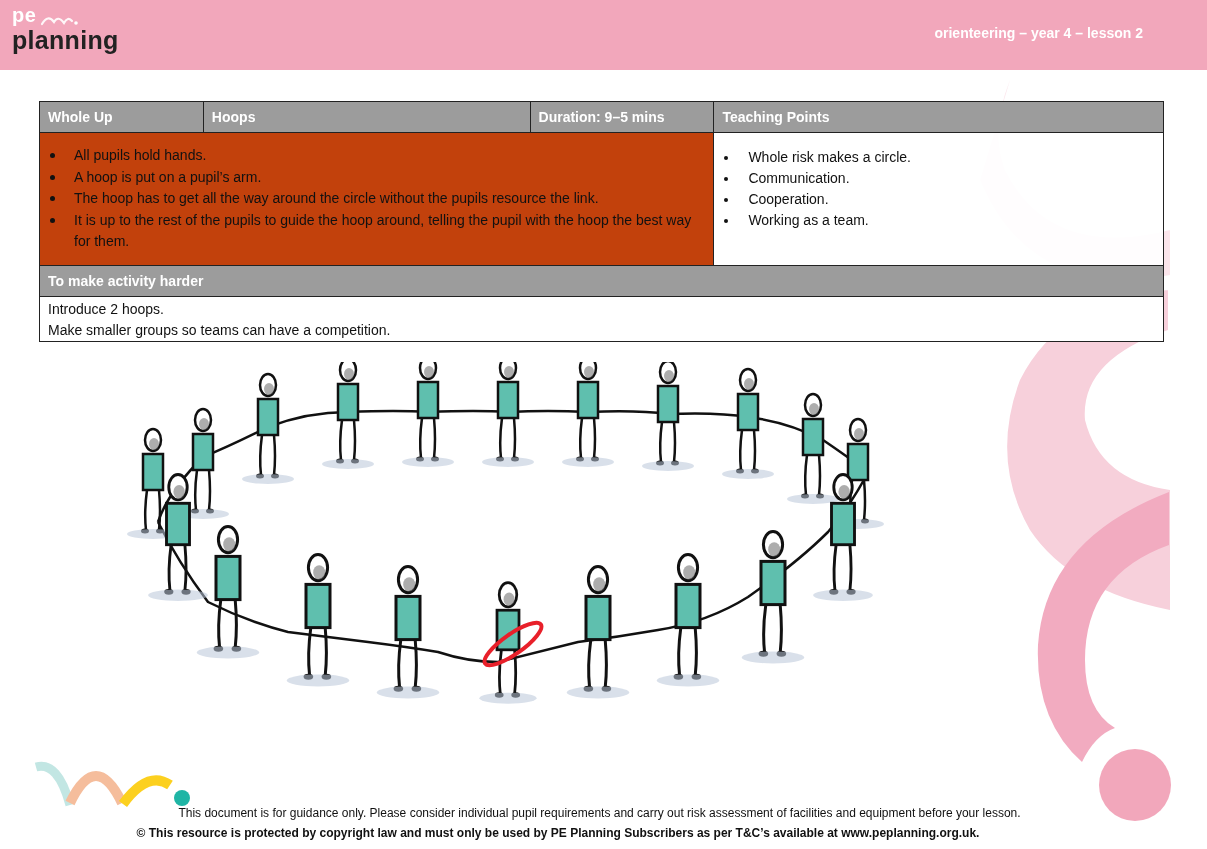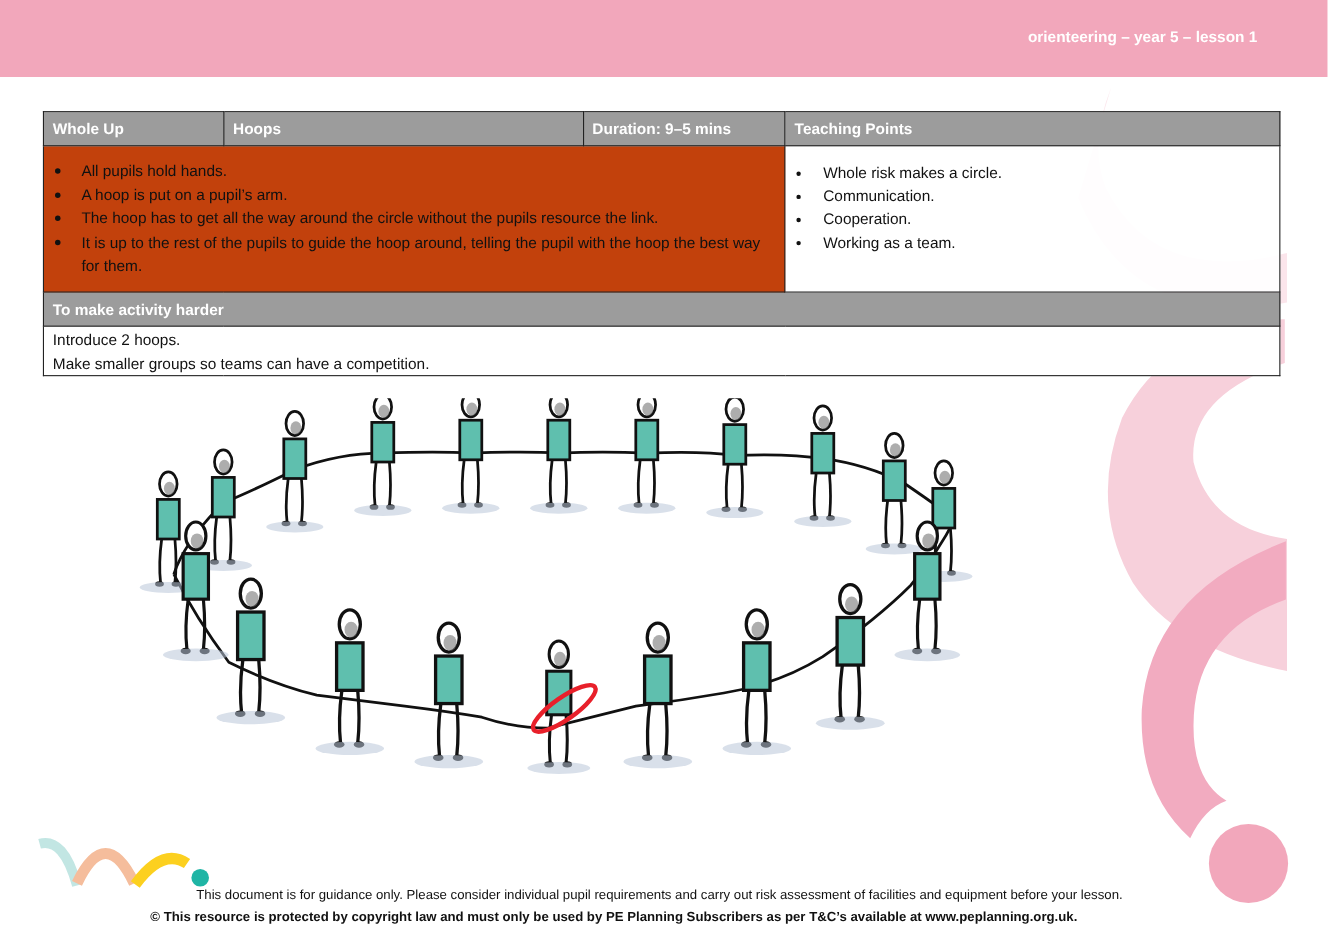--- a/index.html
+++ b/index.html
@@ -60,21 +60,29 @@
   .footer-text {
     position: absolute; left: 0; width: 1116px; text-align: center; font-size: 12px; color: #111;
   }
   .footer-1 { top: 806px; left: 0; padding-left: 0; }
   .footer-2 { top: 826px; font-weight: bold; }
 </style>
 </head>
 <body>
 
 <div class="header">
-  <div class="lesson-title">orienteering – year 5 – lesson 1</div>
+  <div class="logo">
+    <span class="pe">pe</span>
+    <svg width="50" height="16" viewBox="0 0 50 16">
+      <path d="M2 12 Q8 2 14 10 Q18 3 24 11 Q28 4 32 9" stroke="#ffffff" stroke-width="2.2" fill="none" stroke-linecap="round" opacity="0.9"></path>
+      <circle cx="36" cy="11" r="1.8" fill="#ffffff"></circle>
+    </svg>
+    <span class="planning">planning</span>
+  </div>
+  <div class="lesson-title">orienteering – year 4 – lesson 2</div>
 </div>
 
 <svg class="deco" viewBox="0 0 1207 849">
 
   <path d="M1010 80 Q990 130 1005 170 Q1050 260 1170 230 L1170 275 Q1030 300 980 180 Z" fill="#f7d0db" opacity="0.55"></path>
   <path d="M1168 228 L1168 290 Q1060 300 1020 380 Q990 460 1030 530 Q1070 590 1170 610 L1170 490 Q1100 480 1085 420 Q1080 360 1168 330 Z" fill="#f7d0db"></path>
 
   <path d="M1169 492 L1169 545 Q1085 575 1085 660 Q1085 710 1115 728 Q1095 735 1082 762 Q1035 720 1038 645 Q1045 540 1169 492 Z" fill="#f2abc0"></path>
   <circle cx="1135" cy="785" r="36" fill="#f2a7bb"></circle>
 </svg>

